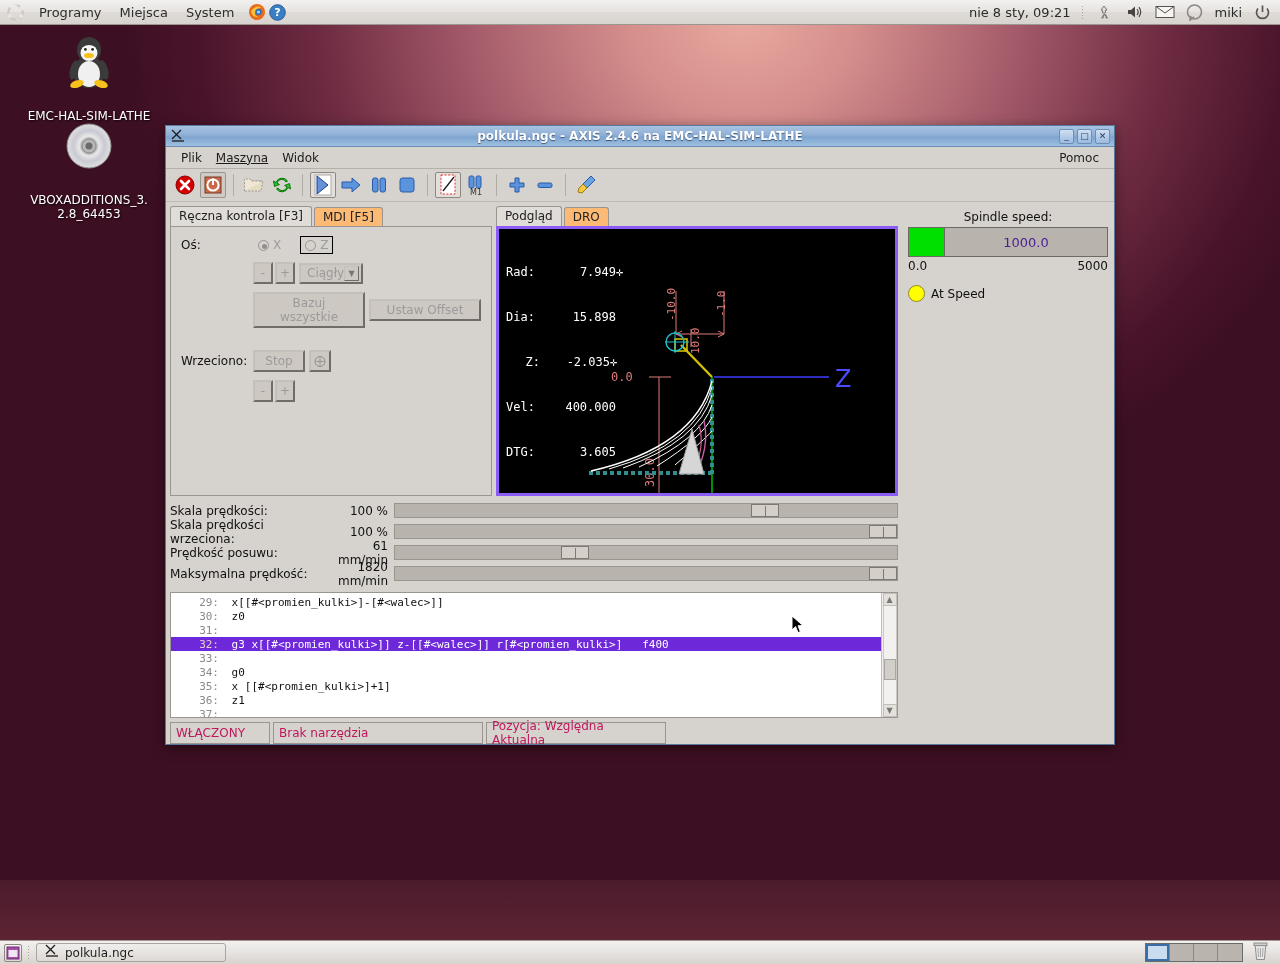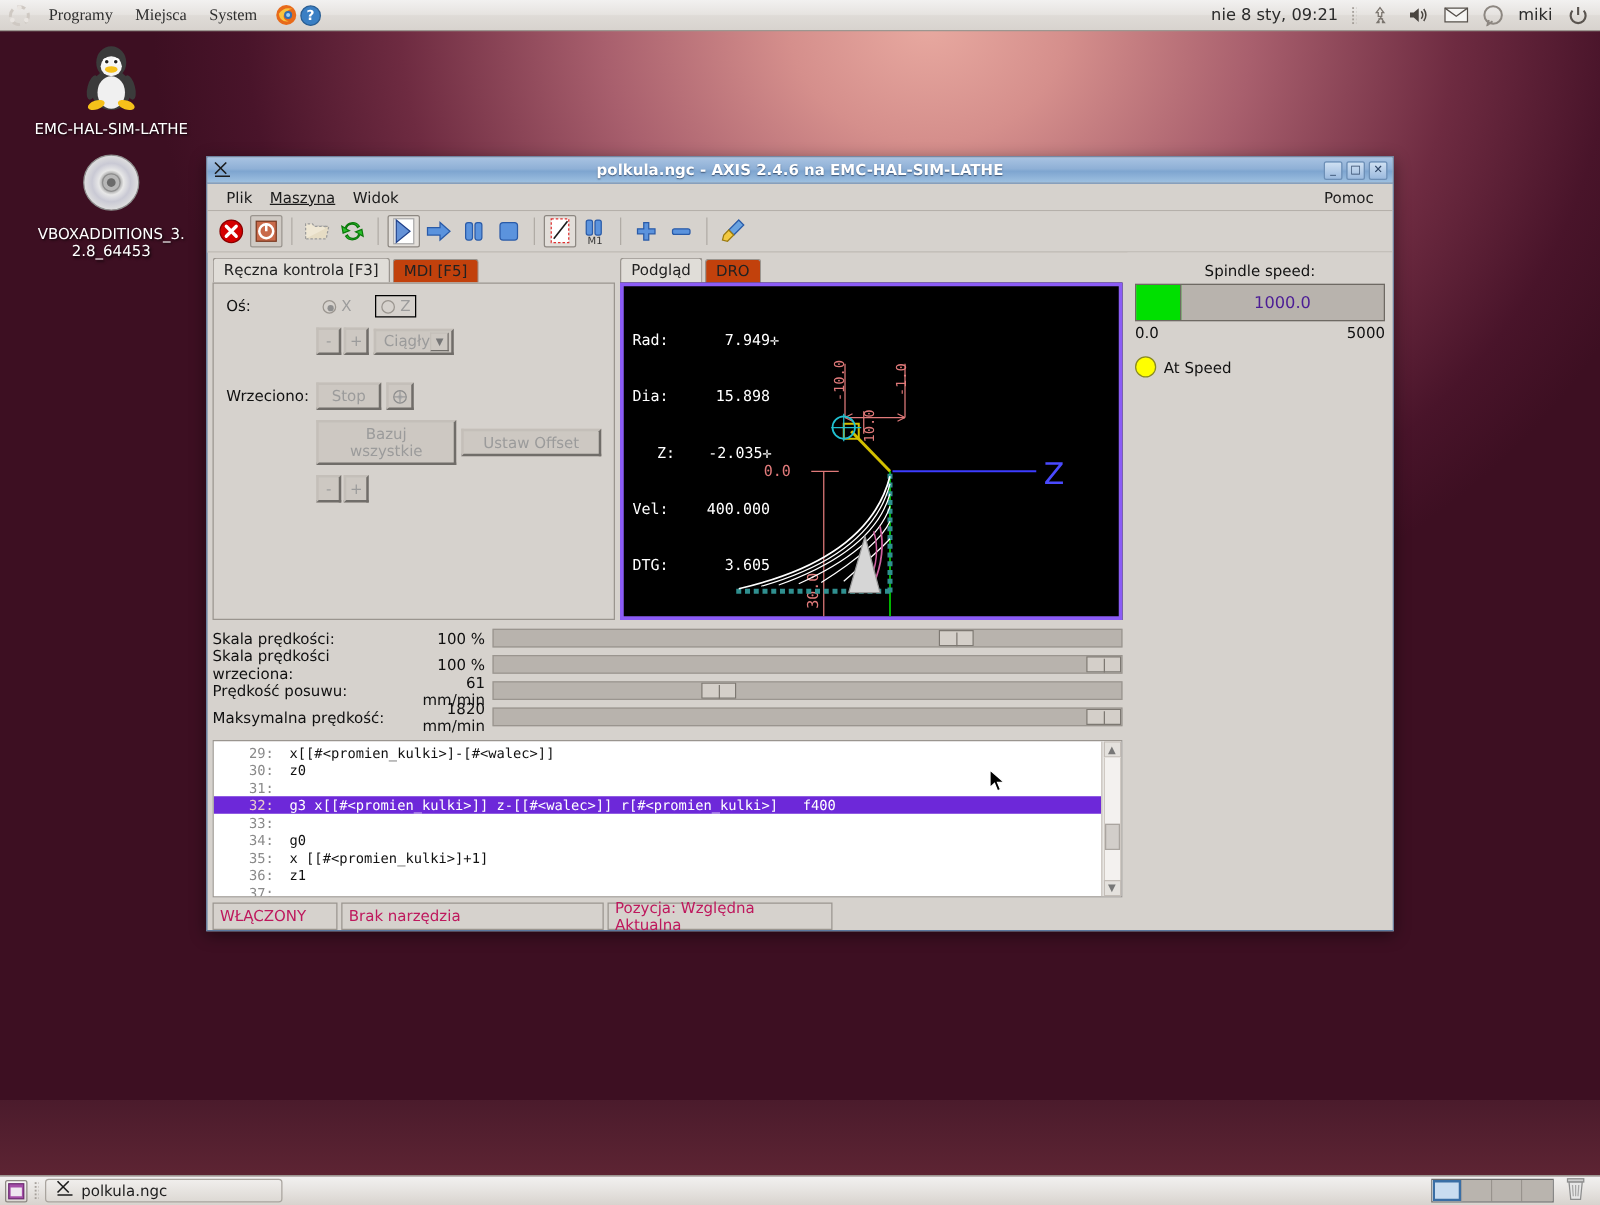--- a/index.html
+++ b/index.html
@@ -25,37 +25,37 @@
   }
 
   
   #top-panel{
     position:absolute;left:0;top:0;width:1280px;height:25px;
     background:linear-gradient(180deg,#f2f1f0 0%,#e6e3e0 48%,#dfdbd7 52%,#d8d3ce 100%);
     border-bottom:1px solid #9c9690;
     display:flex;align-items:center;
     font-size:13px;color:#2e2e2e;
   }
-  #top-panel .menu-item{ padding:2px 9px; cursor:default;font-family:Liberation Serif, serif; }
+  #top-panel .menu-item{ padding:2px 9px; cursor:default; }
   .tp-right{ margin-left:auto; display:flex; align-items:center; gap:10px; padding-right:8px; }
   .tp-clock{ font-size:13px; color:#2b2b2b; }
   .tp-icon{ width:20px;height:18px;display:inline-flex;align-items:center;justify-content:center; }
   .grip{ width:4px;height:15px;
      background-image:radial-gradient(#9b958f 0.8px, transparent 0.9px);
      background-size:3px 3px; opacity:.85; }
 
   
   .ubtn{ width:17px;height:17px;margin:0 6px 0 7px;position:relative; }
 
   
   .dicon{ position:absolute; width:150px; text-align:center; color:#fff;
           font-size:12px; text-shadow:1px 1px 2px rgba(0,0,0,.85); line-height:14px;}
   #ic-emc{ left:14px; top:32px; }
   #ic-vbox{ left:14px; top:118px; }
-  .dicon .lbl{ margin-top:3px; }
+  .dicon .lbl{ margin-top:16px; }
 
   
   #axis-window{
     position:absolute; left:165px; top:125px; width:950px; height:620px;
     border:1px solid #5a789e;
     background:#d6d2cd;
     box-shadow:0 3px 12px rgba(0,0,0,.45);
   }
   #axis-titlebar{
     height:21px;
@@ -99,21 +99,21 @@
   #axis-body{ display:flex; height:calc(100% - 76px); }
   #left-col{ width:736px; display:flex; flex-direction:column; }
   #right-col{ width:212px; background:#d6d2cd; padding:8px 6px 0 6px; }
 
   #upper{ display:flex; height:372px; padding:4px 4px 0 4px; gap:4px; }
 
   
   .tabstrip{ display:flex; align-items:flex-end; height:20px; }
   .tab{
     font-size:12px;padding:2px 8px;border:1px solid #9a958f;border-bottom:none;
-    background:#c2410c;border-radius:3px 3px 0 0;margin-right:2px;color:#222;cursor:pointer;
+    background:#fdba74;border-radius:3px 3px 0 0;margin-right:2px;color:#222;cursor:pointer;
   }
   .tab.active{ background:#e0ddd8; padding-bottom:3px; }
 
   #manual-pane{
     width:322px;display:flex;flex-direction:column;
   }
   #manual-box{
     flex:1;border:1px solid #9a958f;background:#d6d2cd;padding:9px 10px;
     font-size:12px;color:#111;position:relative;
   }
@@ -486,36 +486,36 @@
 
             <div class="row" style="padding-left:72px">
               <span class="btn sm">-</span>
               <span class="btn sm" style="margin-left:2px">+</span>
               <span class="combo" style="margin-left:4px">
                 <span>Ciągły</span>
                 <span class="arrow">▼</span>
               </span>
             </div>
 
+            <div class="row" style="padding-left:72px">
+              <span class="btn wide">Bazuj wszystkie</span>
+              <span class="btn wide" style="margin-left:4px">Ustaw Offset</span>
+            </div>
+
             <div class="row" style="margin-top:22px">
               <span class="lblw">Wrzeciono:</span>
               <span class="btn" style="width:52px;text-align:center">Stop</span>
               <span class="btn sm" style="margin-left:4px;width:22px;height:22px;display:inline-flex;align-items:center;justify-content:center">
                 <svg width="14" height="13" viewBox="0 0 14 13">
                   <circle cx="7" cy="6.5" r="5" fill="none" stroke="#8d8d8d"></circle>
                   <circle cx="7" cy="6.5" r="2" fill="#b9b9b9"></circle>
                   <line x1="2" y1="6.5" x2="12" y2="6.5" stroke="#9b9b9b"></line>
                   <line x1="7" y1="1.5" x2="7" y2="11.5" stroke="#9b9b9b"></line>
                 </svg>
               </span>
-            </div>
-
-            <div class="row" style="padding-left:72px">
-              <span class="btn wide">Bazuj wszystkie</span>
-              <span class="btn wide" style="margin-left:4px">Ustaw Offset</span>
             </div>
 
             <div class="row" style="padding-left:72px">
               <span class="btn sm">-</span>
               <span class="btn sm" style="margin-left:2px">+</span>
             </div>
 
           </div>
         </div>
 

